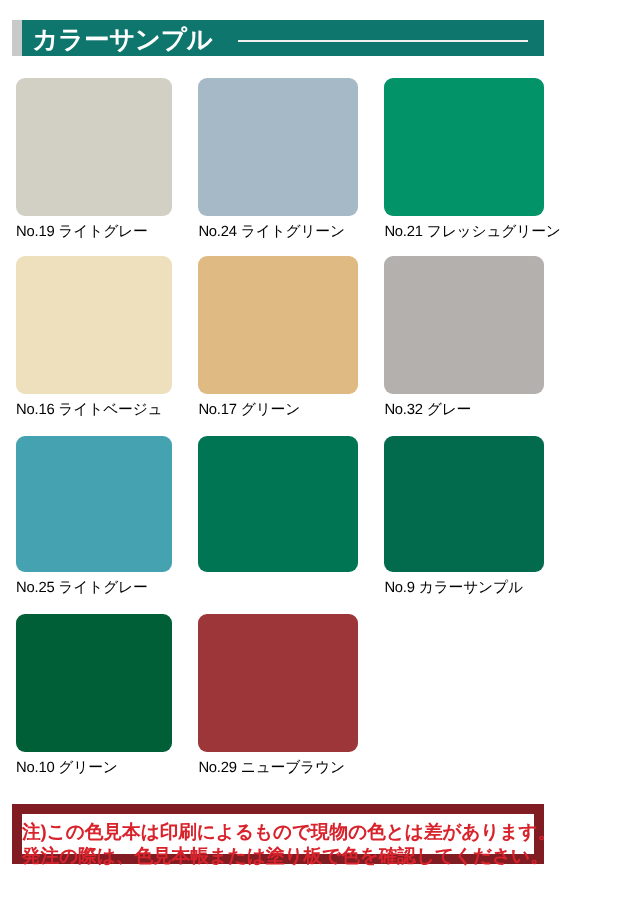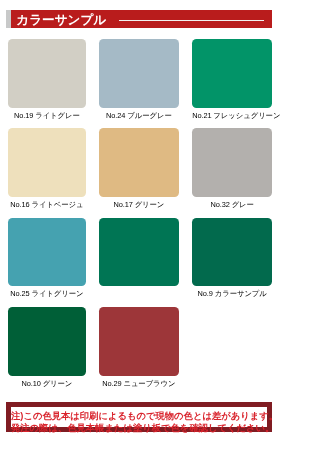--- a/index.html
+++ b/index.html
@@ -31,55 +31,55 @@
 
   
   .grid { position: absolute; left: 8px; top: 39px; width: 264px; }
   .row { position: relative; height: 89.4px; }
   .cell { position: absolute; top: 0; width: 79.4px; }
   .cell.c0 { left: 0px; width: 77.8px; }
   .cell.c1 { left: 91.2px; }
   .cell.c2 { left: 184.2px; width: 80px; }
   .swatch { width: 100%; height: 68.5px; border-radius: 4.5px; }
   .caption {
-    margin-top: 4.1px; text-align: center; font-size: 7.4px; line-height: 8px; letter-spacing: -0.1px;
+    margin-top: 4.1px; font-size: 7.4px; line-height: 8px; letter-spacing: -0.1px;
     color: #000000; white-space: nowrap;
   }
 
   
   .note {
     position: absolute; left: 6px; top: 402px; width: 266px; height: 30px;
     border: 5px solid #404040; box-sizing: border-box;
     color: #d9232c; font-size: 9.3px; line-height: 11.8px;
     padding-top: 4.3px; text-align: center; font-weight: bold;
   }
   .note-line { white-space: nowrap; }
 </style>
 </head>
 <body>
 
 <div class="page">
 
   <div class="header">
     <div class="header-tab" style="background: rgb(200, 201, 201);"></div>
-    <div class="header-bar" style="background: #b91c1c;">
+    <div class="header-bar" style="background: #0f766e;">
       <div class="header-title" style="color: rgb(255, 255, 255);">カラーサンプル</div>
     </div>
     <div class="header-rule" style="background: rgb(242, 240, 238);"></div>
   </div>
 
   <div class="grid">
       <div class="row">
         <div class="cell c0">
           <div class="swatch" style="background: rgb(210, 207, 197);"></div>
           <div class="caption">No.19 ライトグレー</div>
         </div>
         <div class="cell c1">
           <div class="swatch" style="background: rgb(165, 186, 198);"></div>
-          <div class="caption">No.24 ブルーグレー</div>
+          <div class="caption">No.24 ライトグリーン</div>
         </div>
         <div class="cell c2">
           <div class="swatch" style="background: rgb(2, 148, 104);"></div>
           <div class="caption">No.21 フレッシュグリーン</div>
         </div>
       </div>
       <div class="row">
         <div class="cell c0">
           <div class="swatch" style="background: rgb(238, 224, 188);"></div>
           <div class="caption">No.16 ライトベージュ</div>
@@ -89,21 +89,21 @@
           <div class="caption">No.17 グリーン</div>
         </div>
         <div class="cell c2">
           <div class="swatch" style="background: rgb(179, 176, 173);"></div>
           <div class="caption">No.32 グレー</div>
         </div>
       </div>
       <div class="row">
         <div class="cell c0">
           <div class="swatch" style="background: rgb(69, 162, 176);"></div>
-          <div class="caption">No.25 ライトグリーン</div>
+          <div class="caption">No.25 ライトグレー</div>
         </div>
         <div class="cell c1">
           <div class="swatch" style="background: rgb(0, 117, 84);"></div>
         </div>
         <div class="cell c2">
           <div class="swatch" style="background: rgb(2, 106, 77);"></div>
           <div class="caption">No.9 カラーサンプル</div>
         </div>
       </div>
       <div class="row">

